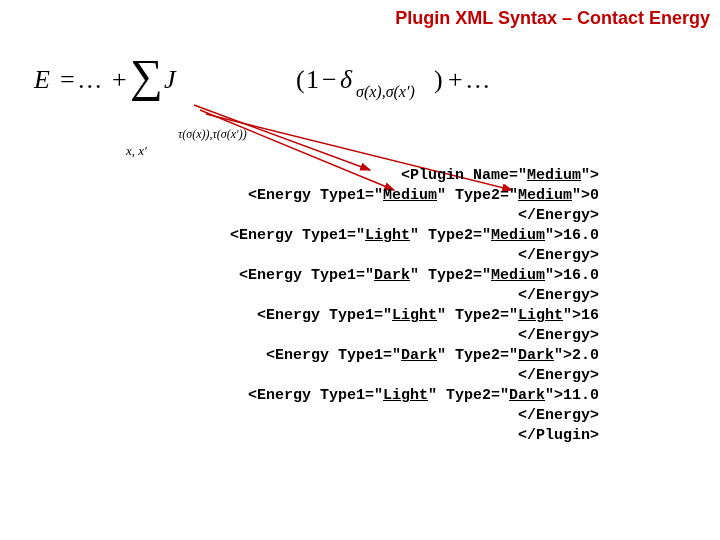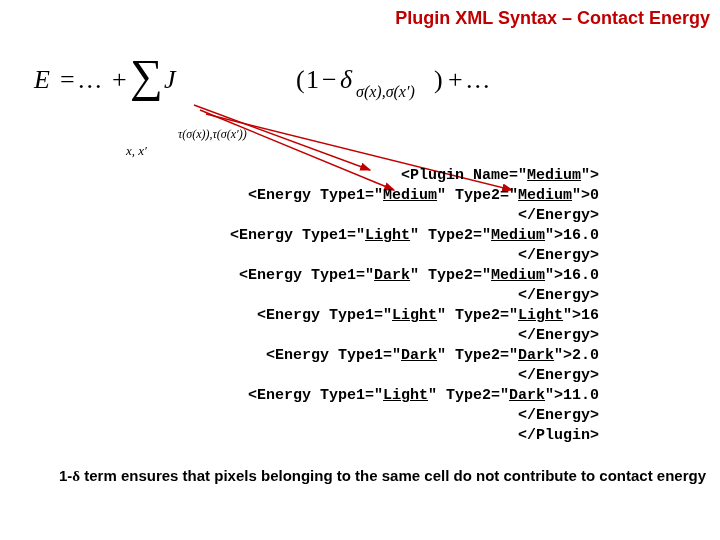--- a/index.html
+++ b/index.html
@@ -129,16 +129,13 @@
 <span class="indent"></span>&lt;Energy Type1="<u>Dark</u>" Type2="<u>Medium</u>"&gt;16.0
 <span class="indent"></span>&lt;/Energy&gt;
 <span class="indent"></span>&lt;Energy Type1="<u>Light</u>" Type2="<u>Light</u>"&gt;16
 <span class="indent"></span>&lt;/Energy&gt;
 <span class="indent"></span>&lt;Energy Type1="<u>Dark</u>" Type2="<u>Dark</u>"&gt;2.0
 <span class="indent"></span>&lt;/Energy&gt;
 <span class="indent"></span>&lt;Energy Type1="<u>Light</u>" Type2="<u>Dark</u>"&gt;11.0
 <span class="indent"></span>&lt;/Energy&gt;
 &lt;/Plugin&gt;</div>
 
-  <div class="footer">
-    <span>1-</span><span class="delta">δ</span><span> term ensures that pixels belonging to the same cell do not contribute to contact energy</span>
-  </div>
 </div>
 
 </body></html>

